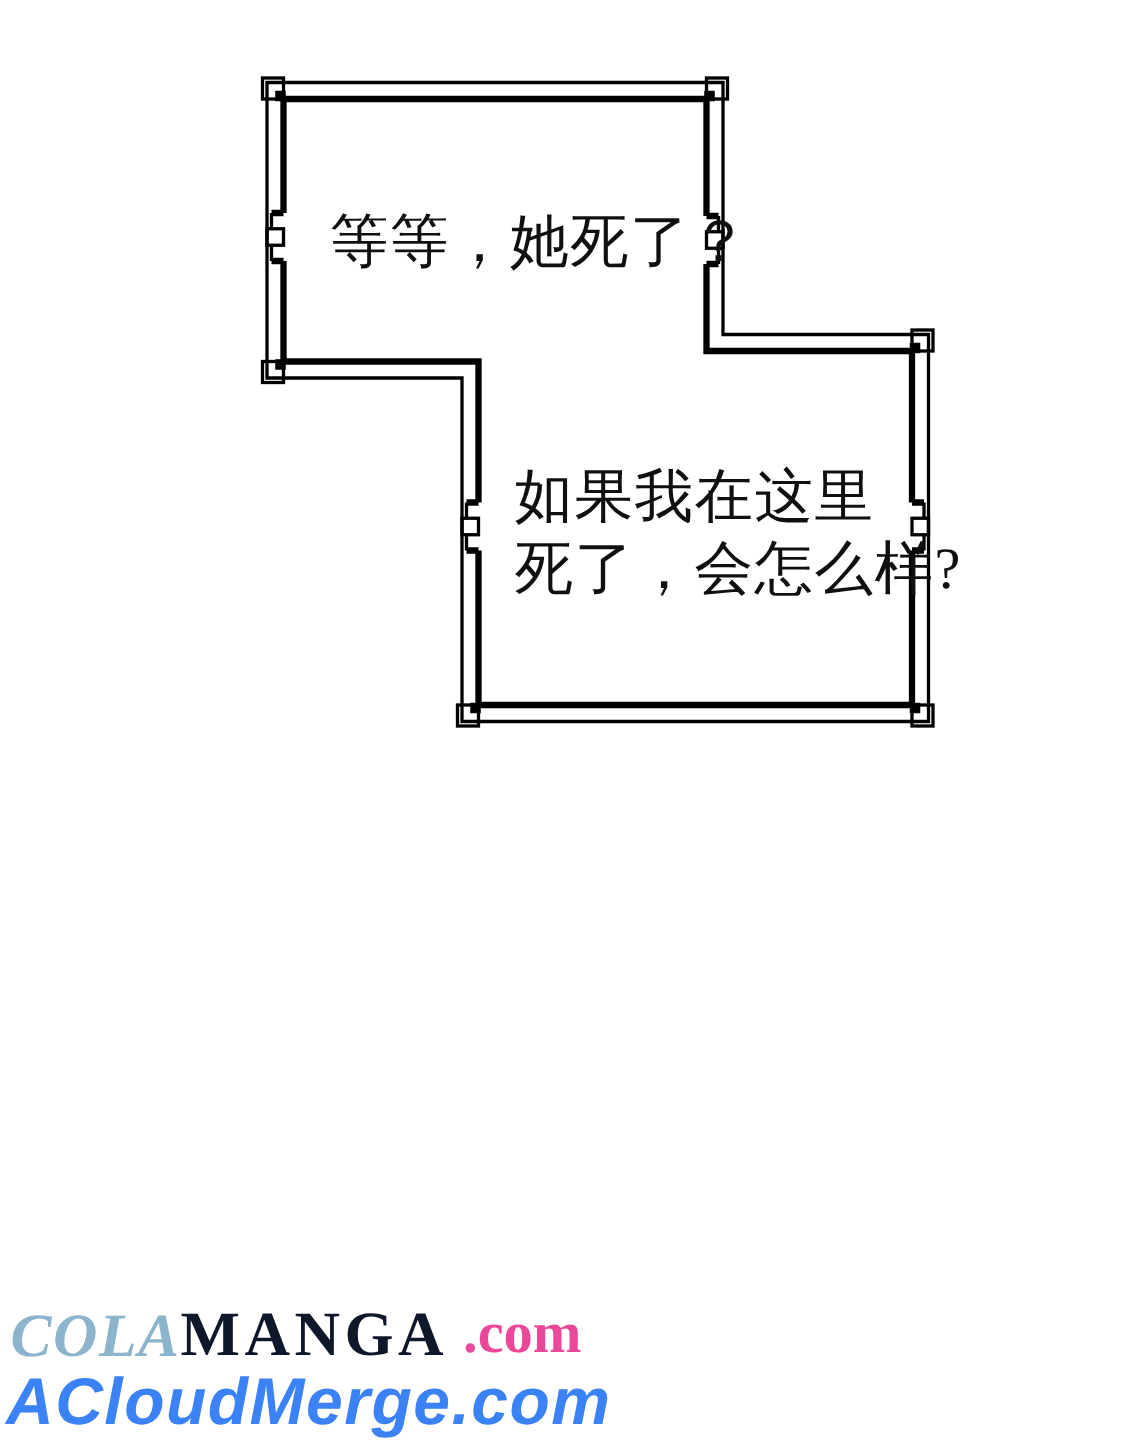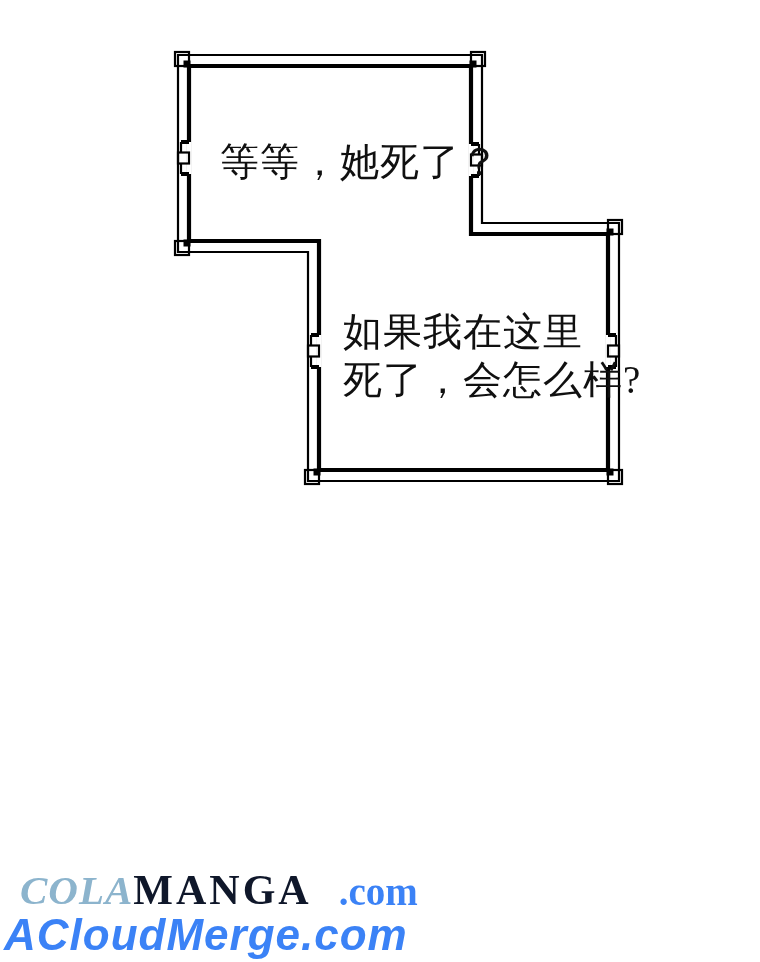--- a/index.html
+++ b/index.html
@@ -26,24 +26,24 @@
     font-family: "Liberation Serif", "DejaVu Serif", serif;
     font-size: 39px;
     letter-spacing: 1px;
     line-height: 48px;
     white-space: nowrap;
   }
   .bubble-text-1 { left: 220px; top: 138px; }
   .bubble-text-2 { left: 343px; top: 308px; }
   .watermark-row-1 {
     position: absolute;
-    left: 20px;
+    left: 7px;
     top: 866px;
     display: flex;
-    align-items: flex-end;
+    align-items: flex-start;
     white-space: nowrap;
   }
   .wm-cola {
     font-family: "Liberation Serif", "DejaVu Serif", serif;
     font-style: italic;
     font-weight: bold;
     font-size: 41px;
     color: #8cb4cd;
     letter-spacing: 1px;
   }
@@ -51,22 +51,22 @@
     font-family: "Liberation Serif", "DejaVu Serif", serif;
     font-weight: bold;
     font-size: 42px;
     color: #0f172a;
     letter-spacing: 3px;
   }
   .wm-dotcom {
     font-family: "Liberation Serif", "DejaVu Serif", serif;
     font-weight: bold;
     font-size: 39px;
-    color: #3b82f6;
-    margin-left: 27px;
+    color: #ec4899;
+    margin-left: 10px;
   }
   .watermark-row-2 {
     position: absolute;
     left: 4px;
     top: 910px;
     font-family: "Liberation Sans", "DejaVu Sans", sans-serif;
     font-style: italic;
     font-weight: bold;
     font-size: 44px;
     color: #3b82f6;

